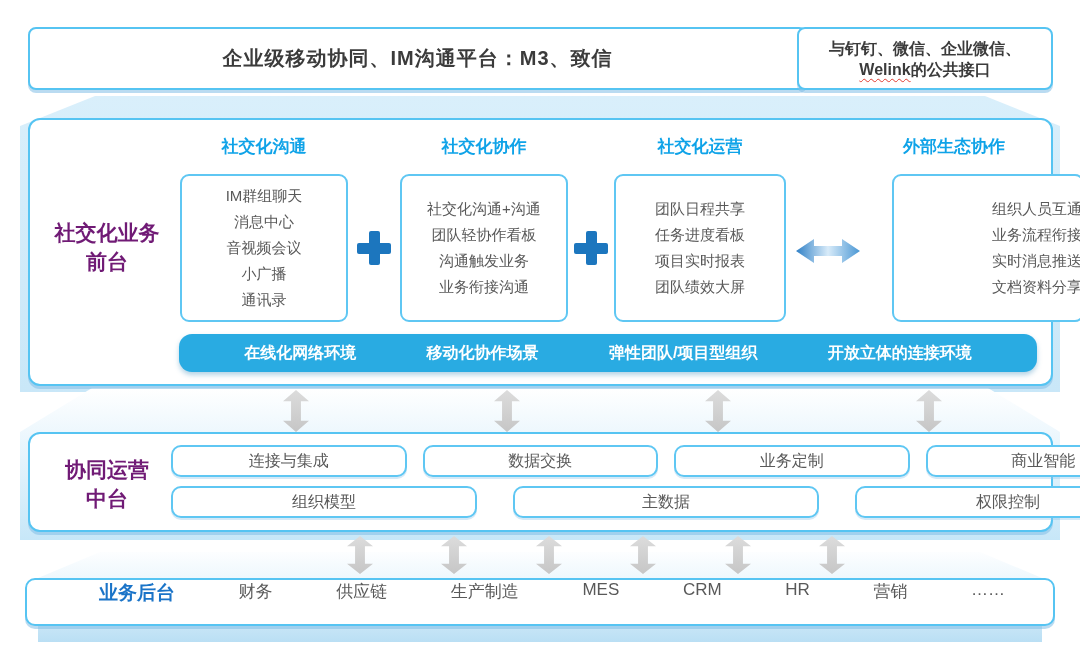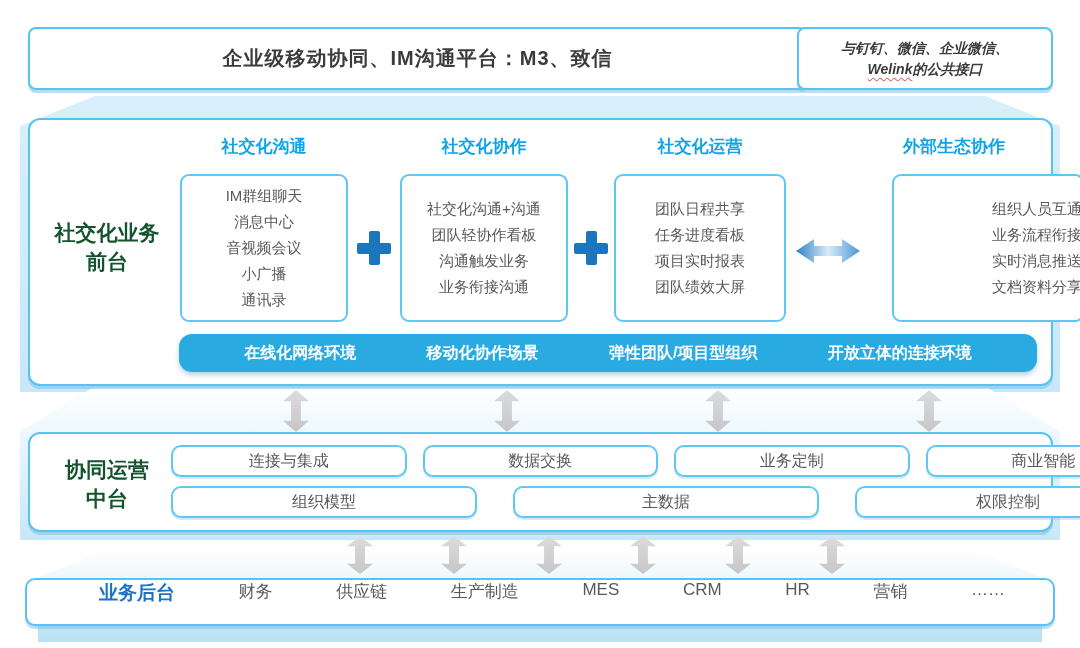--- a/index.html
+++ b/index.html
@@ -21,30 +21,30 @@
   
   .wbox { position:absolute; background:#ffffff; border:2px solid #56c4f2; border-radius:10px;
     box-shadow:0 3px 0 rgba(130,190,230,0.55); }
 
   .title-box { left:28px; top:27px; width:779px; height:63px; border-radius:8px;
     display:flex; align-items:center; justify-content:center; }
   .title-box .t { font-size:20px; font-weight:bold; color:#3b3b3b; letter-spacing:1px; }
 
   .iface-box { left:797px; top:27px; width:256px; height:63px; border-radius:8px;
     display:flex; flex-direction:column; align-items:center; justify-content:center; line-height:21px; }
-  .iface-box .t { font-size:14px; font-weight:bold; color:#3b3b3b;font-style:italic; }
+  .iface-box .t { font-size:16px; font-weight:bold; color:#3b3b3b; }
   .welink { text-decoration:underline; text-decoration-style:wavy; text-decoration-color:#e03c31;
     text-decoration-thickness:1px; text-underline-offset:3px; }
 
   .sec1 { left:28px; top:118px; width:1025px; height:268px; border-radius:12px; }
   .sec2 { left:28px; top:432px; width:1025px; height:100px; border-radius:12px; }
   .sec3 { left:25px; top:578px; width:1030px; height:48px; border-radius:10px; }
 
   
-  .tier-label { position:absolute; width:150px; text-align:center; color:#14532d;
+  .tier-label { position:absolute; width:150px; text-align:center; color:#701a75;
     font-weight:bold; font-size:21px; line-height:29px; }
 
   
   .col-header { position:absolute; top:15px; text-align:center; color:#0fa3e8;
     font-weight:bold; font-size:17px; }
   .item-box { position:absolute; top:54px; height:148px; border:2px solid #5fc7f3; border-radius:9px;
     background:#fff; display:flex; flex-direction:column; align-items:center; justify-content:center; }
   .item-box .it { font-size:15px; color:#595959; line-height:26px; white-space:nowrap; }
 
   

